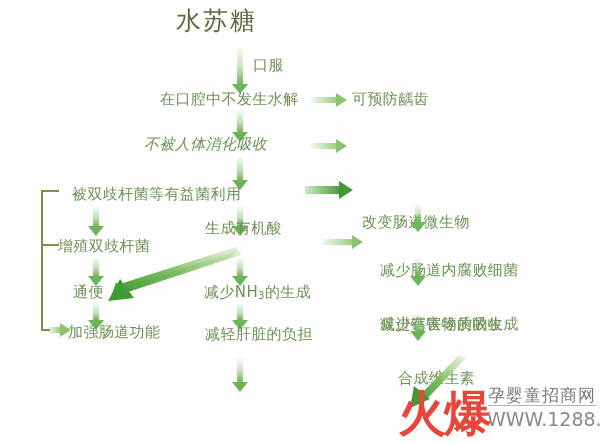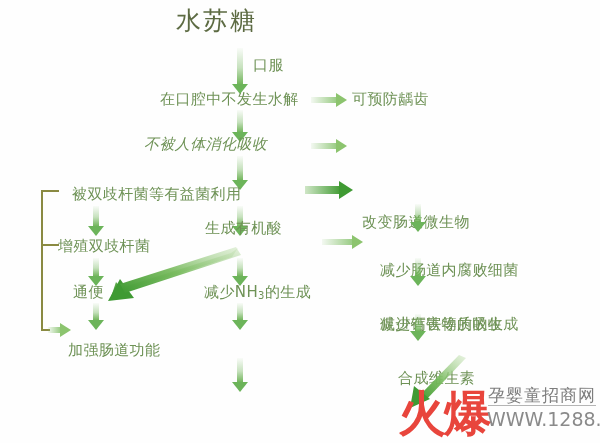--- a/index.html
+++ b/index.html
@@ -256,26 +256,27 @@
   </div>
   <div class="node two-line" style="left:380px; top:278px;">
     <div>促进钙铁等的吸收</div>
     <div style="padding-left:18px;">合成维生素</div>
   </div>
 
   <div class="v-arrow" style="left:88px; top:303px; height:26px;">
     <div class="shaft" style="height:17px;"></div>
     <div class="head" style="top:17px;"></div>
   </div>
-  <div class="node" style="left:68px; top:342px;">加强肠道功能</div>
+  <div class="node" style="left:68px; top:324px;">加强肠道功能</div>
 
   <div class="v-arrow" style="left:232px; top:303px; height:26px;">
     <div class="shaft" style="height:17px;"></div>
     <div class="head" style="top:17px;"></div>
   </div>
+  <div class="node" style="left:205px; top:326px;">减轻肝脏的负担</div>
 
   <div class="v-arrow" style="left:410px; top:314px; height:26px;">
     <div class="shaft" style="height:17px;"></div>
     <div class="head" style="top:17px;"></div>
   </div>
 
   <div class="v-arrow" style="left:232px; top:358px; height:34px;">
     <div class="shaft" style="height:24px;"></div>
     <div class="head" style="top:24px;"></div>
   </div>

